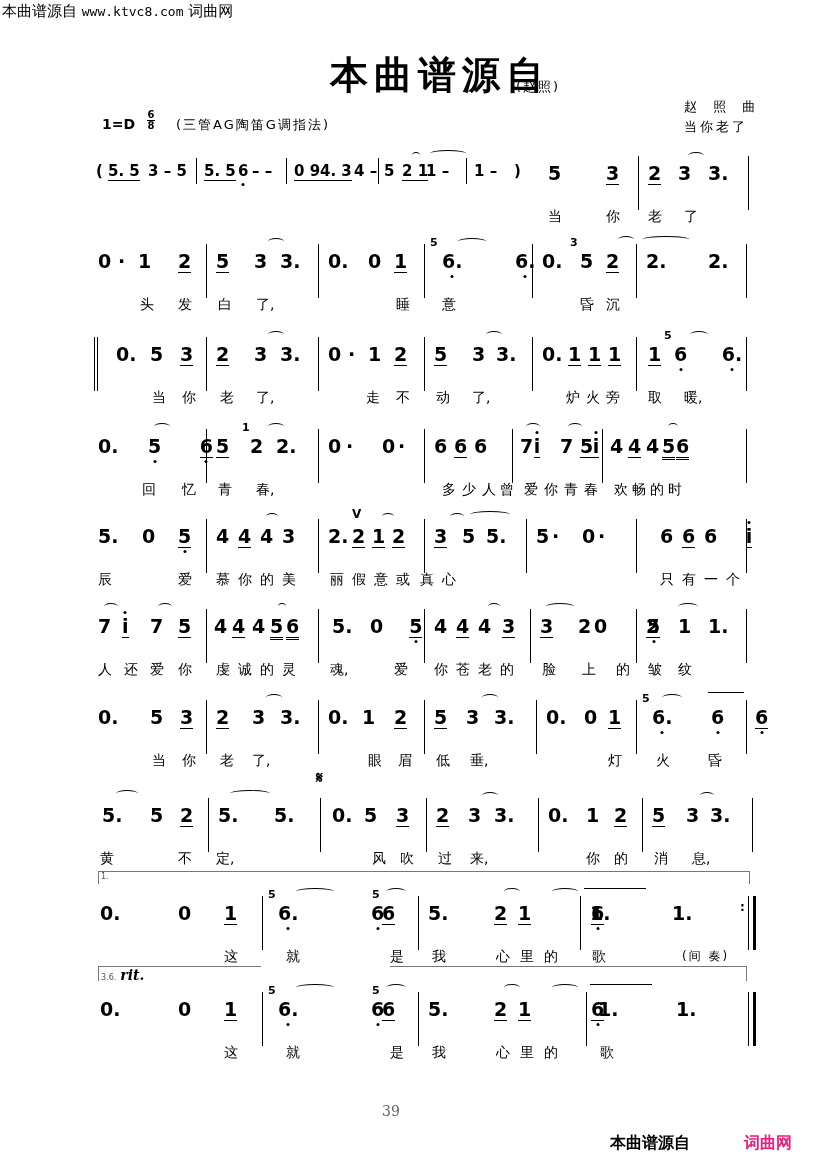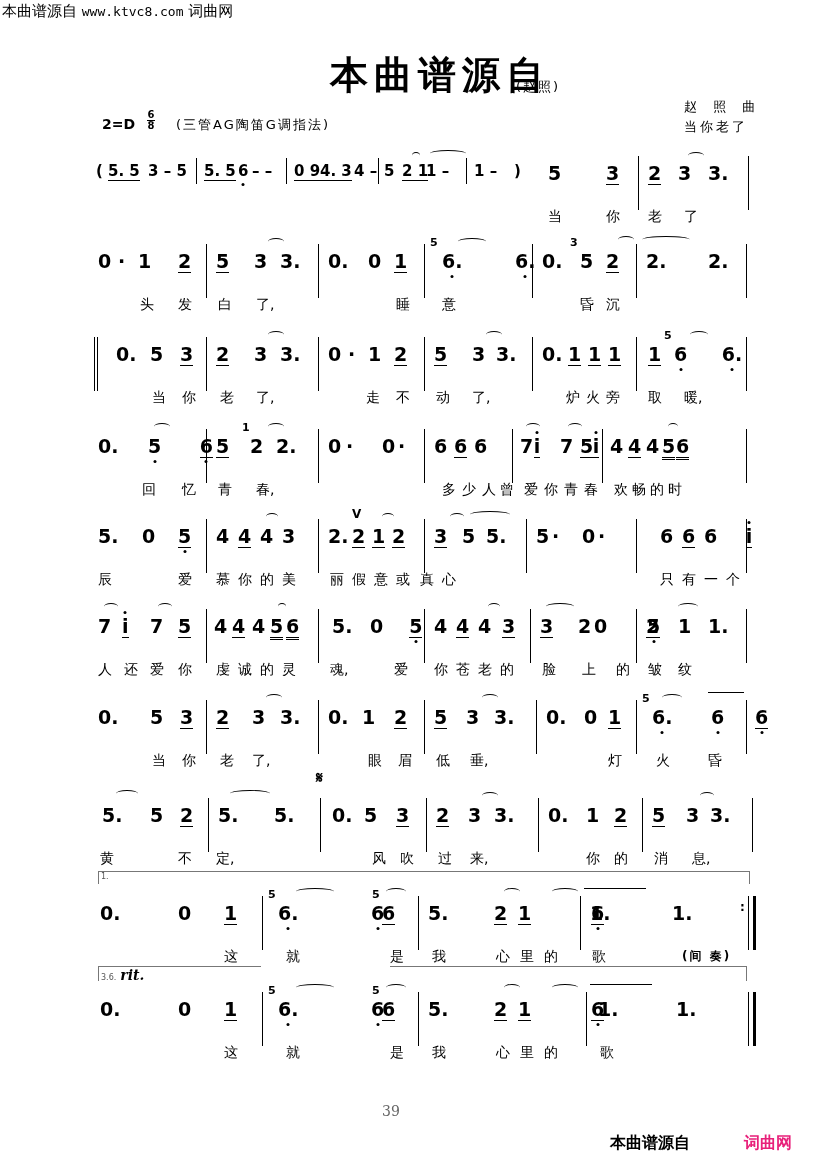--- a/index.html
+++ b/index.html
@@ -42,21 +42,21 @@
 <div class="abs wm-top">
   <span>本曲谱源自</span>
   <span class="url">www.ktvc8.com</span>
   <span>词曲网</span>
 </div>
 
 <div class="abs title">本曲谱源自</div>
 <div class="abs subtitle">(赵照)</div>
 <div class="abs composer">赵 照 曲</div>
 <div class="abs arranger">当你老了</div>
-<div class="abs key">2=D</div>
+<div class="abs key">1=D</div>
 <div class="abs timesig">
   <div>6</div>
   <div class="line"></div>
   <div>8</div>
 </div>
 <div class="abs instr">(三管AG陶笛G调指法)</div>
 
 <div class="row" style="top:162px;">
   <div class="notes" style="font-size:15px;">
     <span class="note" style="left:0;">(</span>
@@ -491,21 +491,21 @@
   </div>
   <div class="lyrics">
     <span class="lyr" style="left:128px;">这</span>
     <span class="lyr" style="left:190px;">就</span>
     <span class="lyr" style="left:294px;">是</span>
     <span class="lyr" style="left:336px;">我</span>
     <span class="lyr" style="left:400px;">心</span>
     <span class="lyr" style="left:424px;">里</span>
     <span class="lyr" style="left:448px;">的</span>
     <span class="lyr" style="left:496px;">歌</span>
-    <span class="lyr" style="left:586px;font-size:12px;letter-spacing:2px;font-weight:bold;">(间  奏)</span>
+    <span class="lyr" style="left:586px;font-size:12px;letter-spacing:2px;">(间  奏)</span>
   </div>
 </div>
 
 <div class="volta" style="left:98px;top:966px;width:160px;border-top:1px solid #777;height:14px;">
   <span>3.6.</span><span class="rit">rit.</span>
 </div>
 <div class="abs" style="left:390px;top:966px;width:356px;border-top:1px solid #777;border-right:1px solid #777;height:14px;"></div>
 <div class="row" style="top:998px;">
   <div class="notes">
     <span class="note" style="left:4px;">0.</span>

